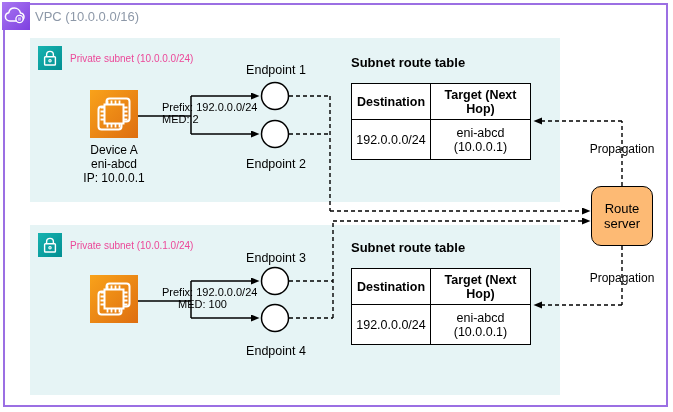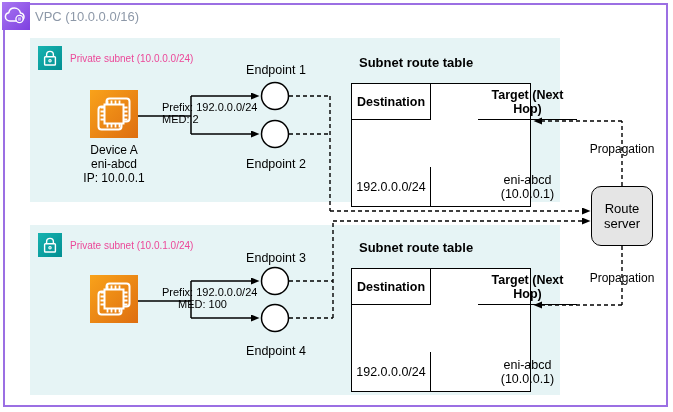--- a/index.html
+++ b/index.html
@@ -22,29 +22,29 @@
   .dev1{top:90px;} .dev2{top:275px;}
   .device-caption{position:absolute;left:64px;width:100px;text-align:center;font-size:12px;line-height:14px;z-index:2;white-space:pre-line;}
   .cap1{top:143px;} .cap2{top:328px;}
 
   .adv{position:absolute;left:162px;font-size:11px;line-height:12px;z-index:2;white-space:nowrap;}
   .advA1{top:101px;} .advA2{top:113px;} .advB1{top:286px;} .advB2{top:298px;margin-left:16px;}
 
   .ep-label{position:absolute;left:231px;width:90px;text-align:center;font-size:12.5px;z-index:2;white-space:nowrap;}
   .ep1{top:63px;} .ep2{top:157px;} .ep3{top:251px;} .ep4{top:344px;}
 
-  .rt-title{position:absolute;left:351px;font-size:13px;font-weight:bold;z-index:2;white-space:nowrap;margin-left:8px;}
+  .rt-title{position:absolute;left:351px;font-size:13px;font-weight:bold;z-index:2;white-space:nowrap;}
   .rtt1{top:55px;} .rtt2{top:240px;}
-  .rtable{position:absolute;left:351px;width:180px;background:#fff;border:1px solid #000;box-sizing:border-box;display:grid;grid-template-columns:79px 99px;grid-template-rows:36px 39px;z-index:2;gap:47px;}
+  .rtable{position:absolute;left:351px;width:180px;background:#fff;border:1px solid #000;box-sizing:border-box;display:grid;grid-template-columns:79px 99px;grid-template-rows:36px 39px;z-index:2;}
   .rt1{top:83px;} .rt2{top:268px;}
   .rtable .cell{display:flex;align-items:center;justify-content:center;text-align:center;font-size:12.5px;line-height:14px;padding:0 3px;box-sizing:border-box;white-space:pre-line;}
   .rtable .hdr{font-weight:bold;border-bottom:1px solid #000;}
   .rtable .c1{border-right:1px solid #000;}
 
-  .route-server{position:absolute;left:591px;top:186px;width:62px;height:60px;background:#e5e5e5;border:1.5px solid #000;border-radius:10px;display:flex;align-items:center;justify-content:center;text-align:center;font-size:13px;line-height:15px;z-index:2;box-sizing:border-box;}
+  .route-server{position:absolute;left:591px;top:186px;width:62px;height:60px;background:#fdba74;border:1.5px solid #000;border-radius:10px;display:flex;align-items:center;justify-content:center;text-align:center;font-size:13px;line-height:15px;z-index:2;box-sizing:border-box;}
   .prop-label{position:absolute;left:572px;width:100px;text-align:center;font-size:12px;z-index:2;white-space:nowrap;}
   .prop1{top:142px;} .prop2{top:271px;}
 
   svg.wires{position:absolute;left:0;top:0;z-index:1;}
 </style>
 </head>
 <body>
 
 <div class="canvas">
 

